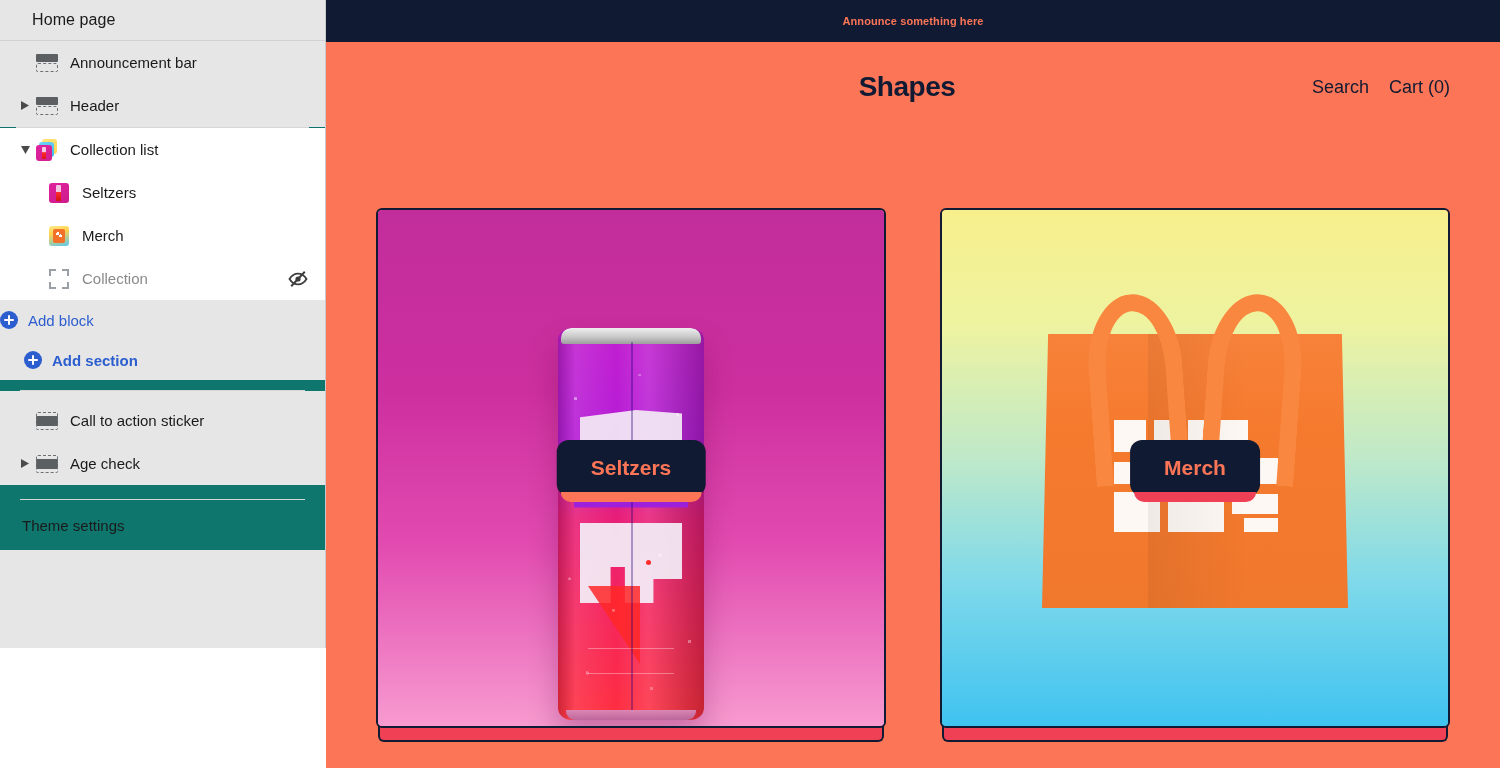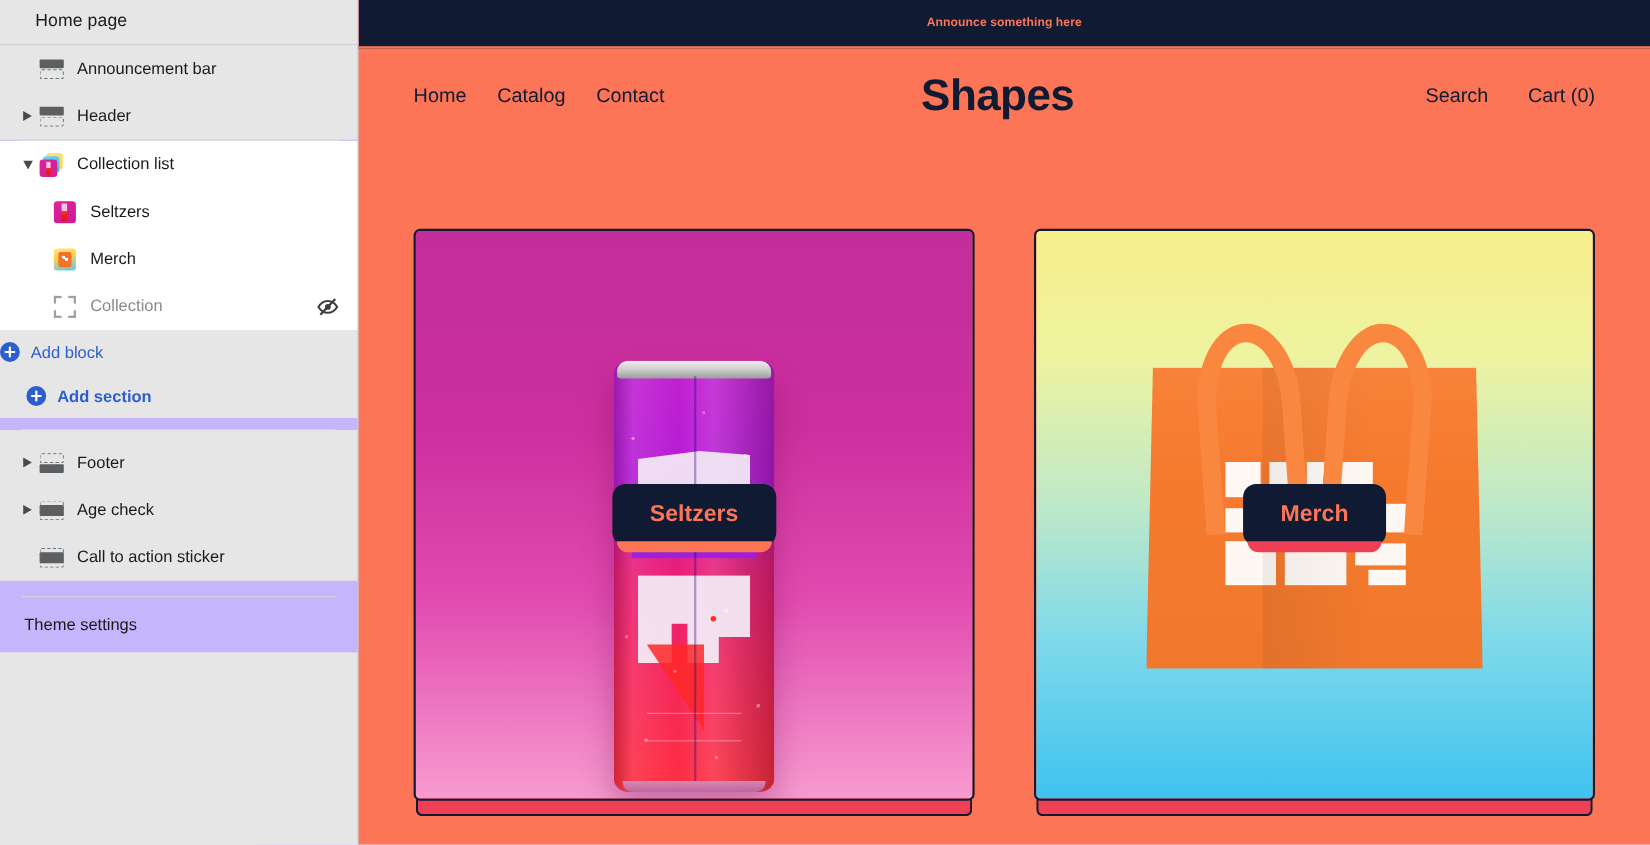--- a/index.html
+++ b/index.html
@@ -6,22 +6,22 @@
   html, body {
     width: 1500px; height: 768px;
     overflow: hidden;
     font-family: "Liberation Sans", sans-serif;
     background: #fff;
   }
   .app { display: flex; width: 1500px; height: 768px; }
 
   
   .sidebar {
-    width: 326px; height: 768px;
-    background: #c4b5fd;
+    width: 326px; height: 648px;
+    background: #0f766e;
     border-right: 1px solid #c9c9c9;
     display: flex; flex-direction: column;
     position: relative;
     flex: 0 0 326px;
   }
   .sb-header {
     height: 41px;
     display: flex; align-items: center;
     padding-left: 32px;
     background: #e6e6e6;
@@ -186,25 +186,25 @@
     display: flex; align-items: center;
     padding: 0 50px 0 50px;
     position: relative;
   }
   .nav-left { display: flex; align-items: center; gap: 28px; }
   .nav-link {
     font-size: 18px; color: #111a33; cursor: pointer; white-space: nowrap;
   }
   .brand {
     position: absolute; left: 0; right: 12px; text-align: center;
-    font-size: 40px; font-weight: 800; color: #111a33;
+    font-size: 28px; font-weight: 800; color: #111a33;
     letter-spacing: -0.5px; pointer-events: none;
   }
   .nav-right {
-    margin-left: auto; display: flex; align-items: center; gap: 36px;
+    margin-left: auto; display: flex; align-items: center; gap: 20px;
     position: relative; z-index: 2; justify-content: flex-end;
   }
 
   .grid {
     flex: 1 1 auto;
     display: flex; justify-content: center; align-items: flex-start;
     gap: 54px; padding: 78px 0 0 0;
   }
   .card {
     width: 510px; height: 520px;
@@ -471,83 +471,64 @@
 
     <div class="sb-add section">
       <span class="plus-ico"></span>
       <span class="addlbl">Add section</span>
     </div>
 
     <div class="sb-sep-line"></div>
 
     <div class="sb-group" style="padding-top:8px;">
 
+
+      <div class="sb-row">
+        <span class="caret"></span>
+        <span class="icoslot">
+          <span class="sec-ico full">
+              <span class="bar"></span>
+              <span class="dash"></span>
+            </span>
+        </span>
+        <span class="sb-label">Call to action sticker</span>
+      </div>
+
       <div class="sb-row">
         <span class="caret">
           <svg width="8" height="9" viewBox="0 0 8 9">
               <polygon points="0,0 8,4.5 0,9" fill="#4a4a4a"></polygon>
             </svg>
         </span>
         <span class="icoslot">
-          <span class="sec-ico flip">
-              <span class="bar"></span>
-              <span class="dash"></span>
-            </span>
-        </span>
-        <span class="sb-label">Footer</span>
-      </div>
-
-      <div class="sb-row">
-        <span class="caret">
-          <svg width="8" height="9" viewBox="0 0 8 9">
-              <polygon points="0,0 8,4.5 0,9" fill="#4a4a4a"></polygon>
-            </svg>
-        </span>
-        <span class="icoslot">
           <span class="sec-ico full">
               <span class="bar"></span>
               <span class="dash"></span>
             </span>
         </span>
         <span class="sb-label">Age check</span>
       </div>
-
-      <div class="sb-row">
-        <span class="caret"></span>
-        <span class="icoslot">
-          <span class="sec-ico full">
-              <span class="bar"></span>
-              <span class="dash"></span>
-            </span>
-        </span>
-        <span class="sb-label">Call to action sticker</span>
-      </div>
     </div>
 
     <div class="sb-sep-line" style="margin-top:14px;"></div>
 
     <div class="sb-theme">
       <span class="tlabel">Theme settings</span>
     </div>
 
     <div class="sb-bottom-fill"></div>
   </aside>
 
   <main class="preview">
 
     <div class="announce">
       <span class="announce-text">Announce something here</span>
     </div>
 
     <header class="site-header">
-      <nav class="nav-left">
-        <span class="nav-link">Home</span>
-        <span class="nav-link">Catalog</span>
-        <span class="nav-link">Contact</span>
-      </nav>
       <div class="brand">Shapes</div>
       <nav class="nav-right">
         <span class="nav-link">Search</span>
         <span class="nav-link">Cart (0)</span>
       </nav>
     </header>
 
     <section class="grid">
 
       <div class="card">

